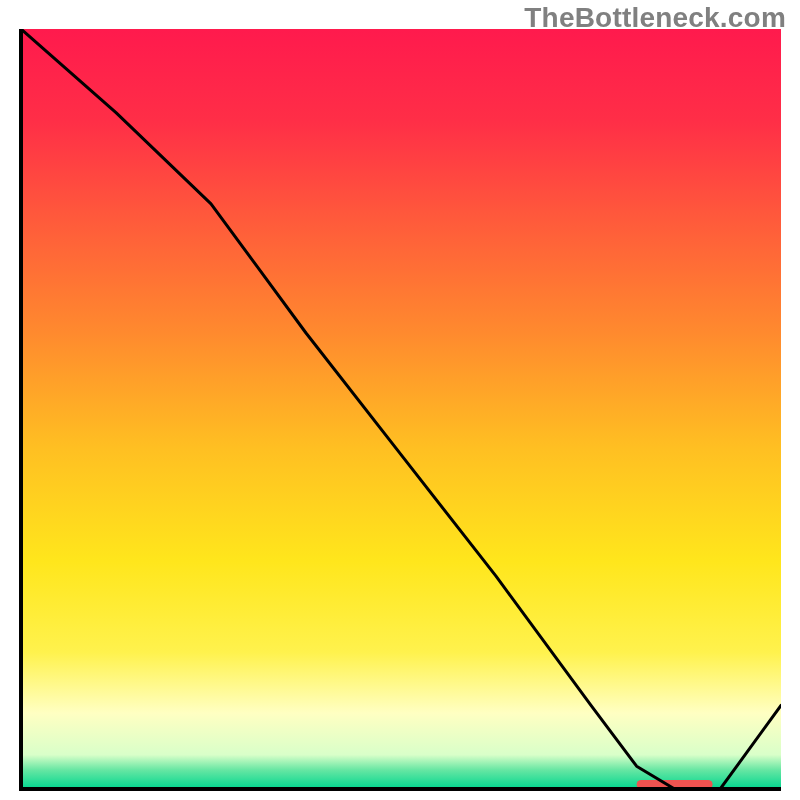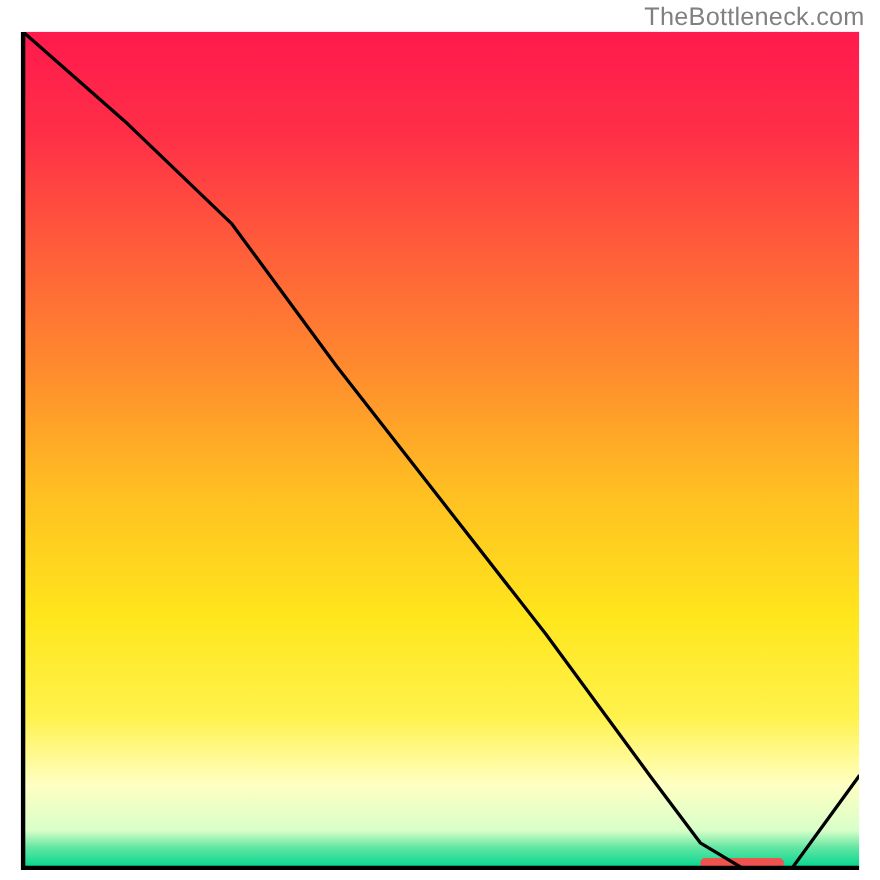--- a/index.html
+++ b/index.html
@@ -14,23 +14,23 @@
   .stage {
     position: relative;
     width: 800px;
     height: 800px;
   }
   .attribution {
     position: absolute;
     top: 2px;
     right: 14px;
     color: #808080;
-    font-size: 23px;
+    font-size: 28px;
     letter-spacing: 0.2px;
-    font-weight: 400;
+    font-weight: 700;
   }
   svg {
     position: absolute;
     top: 0;
     left: 0;
   }
 </style>
 </head>
 <body>
 

